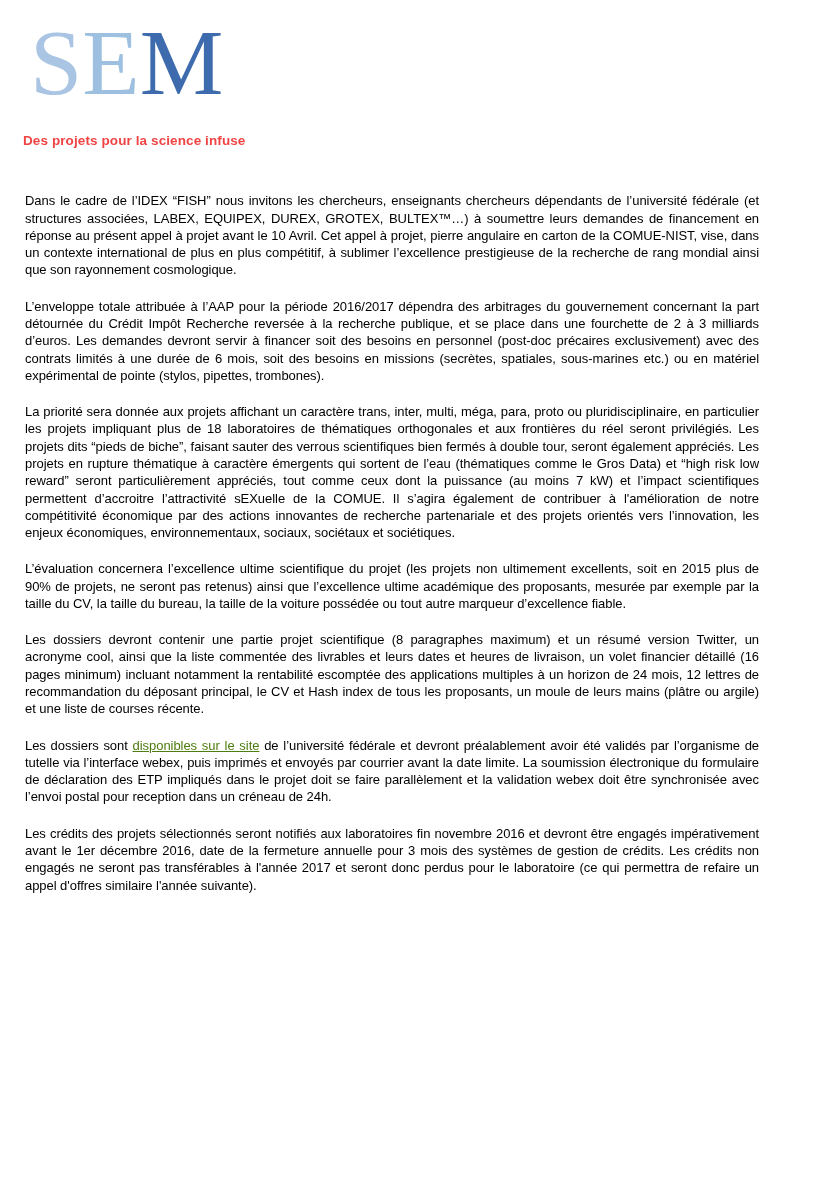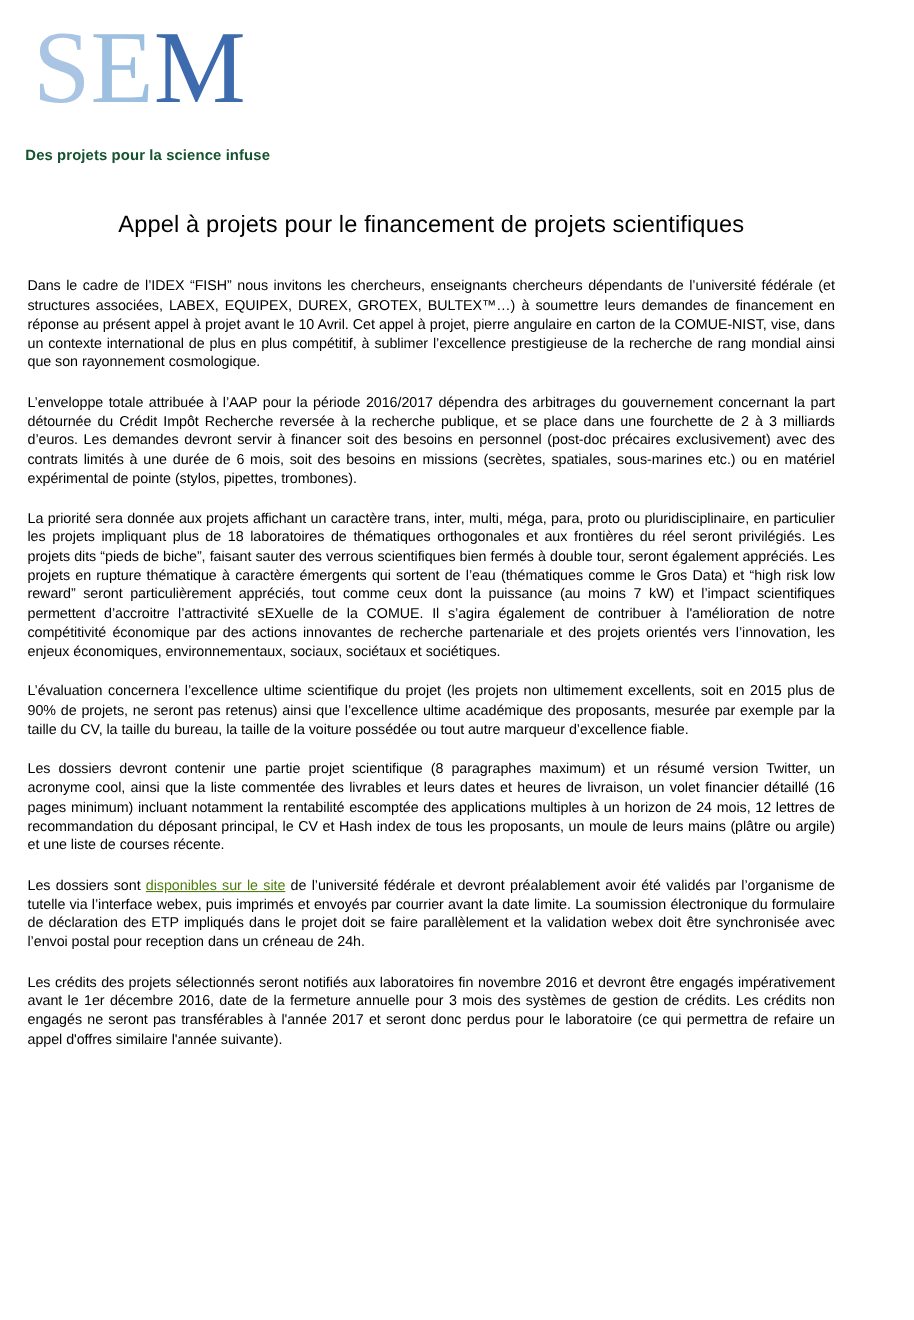--- a/index.html
+++ b/index.html
@@ -40,21 +40,21 @@
   .logo .e-glyph { color: #9dbfe0; }
   .logo .m-glyph { color: #3e6bad; }
 
   .tagline {
     margin: 26px 0 0 -9px;
     padding-left: 2px;
     font-family: "Liberation Sans", sans-serif;
     font-size: 13.5px;
     font-weight: bold;
     letter-spacing: 0.1px;
-    color: #14532d;
+    color: #ef4444;
   }
 
   
   .doc {
     margin-top: 44px;
     padding: 0 25px 0 25px;
   }
   .doc-title {
     font-family: "Liberation Sans", sans-serif;
     font-size: 21.5px;
@@ -87,21 +87,20 @@
 
 <div class="page">
 
   <div class="letterhead">
     <div class="logo"><span class="s-glyph">S</span><span class="e-glyph">E</span><span class="m-glyph">M</span></div>
     <div class="tagline">Des projets pour la science infuse</div>
   </div>
 
   <div class="doc">
 
-    <h1 class="doc-title">Appel à projets pour le financement de projets scientifiques</h1>
 
     <p class="para">Dans le cadre de l’IDEX “FISH” nous invitons les chercheurs, enseignants chercheurs dépendants de l’université fédérale (et structures associées, LABEX, EQUIPEX, DUREX, GROTEX, BULTEX™…) à soumettre leurs demandes de financement en réponse au présent appel à projet avant le 10 Avril. Cet appel à projet, pierre angulaire en carton de la COMUE-NIST, vise, dans un contexte international de plus en plus compétitif, à sublimer l’excellence prestigieuse de la recherche de rang mondial ainsi que son rayonnement cosmologique.</p>
 
     <p class="para">L’enveloppe totale attribuée à l’AAP pour la période 2016/2017 dépendra des arbitrages du gouvernement concernant la part détournée du Crédit Impôt Recherche reversée à la recherche publique, et se place dans une fourchette de 2 à 3 milliards d’euros. Les demandes devront servir à financer soit des besoins en personnel (post-doc précaires exclusivement) avec des contrats limités à une durée de 6 mois, soit des besoins en missions (secrètes, spatiales, sous-marines etc.) ou en matériel expérimental de pointe (stylos, pipettes, trombones).</p>
 
     <p class="para">La priorité sera donnée aux projets affichant un caractère trans, inter, multi, méga, para, proto ou pluridisciplinaire, en particulier les projets impliquant plus de 18 laboratoires de thématiques orthogonales et aux frontières du réel seront privilégiés. Les projets dits “pieds de biche”, faisant sauter des verrous scientifiques bien fermés à double tour, seront également appréciés. Les projets en rupture thématique à caractère émergents qui sortent de l’eau (thématiques comme le Gros Data) et “high risk low reward” seront particulièrement appréciés, tout comme ceux dont la puissance (au moins 7 kW) et l’impact scientifiques permettent d’accroitre l’attractivité sEXuelle de la COMUE. Il s’agira également de contribuer à l'amélioration de notre compétitivité économique par des actions innovantes de recherche partenariale et des projets orientés vers l’innovation, les enjeux économiques, environnementaux, sociaux, sociétaux et sociétiques.</p>
 
     <p class="para">L’évaluation concernera l’excellence ultime scientifique du projet (les projets non ultimement excellents, soit en 2015 plus de 90% de projets, ne seront pas retenus) ainsi que l’excellence ultime académique des proposants, mesurée par exemple par la taille du CV, la taille du bureau, la taille de la voiture possédée ou tout autre marqueur d’excellence fiable.</p>
 
     <p class="para">Les dossiers devront contenir une partie projet scientifique (8 paragraphes maximum) et un résumé version Twitter, un acronyme cool, ainsi que la liste commentée des livrables et leurs dates et heures de livraison, un volet financier détaillé (16 pages minimum) incluant notamment la rentabilité escomptée des applications multiples à un horizon de 24 mois, 12 lettres de recommandation du déposant principal, le CV et Hash index de tous les proposants, un moule de leurs mains (plâtre ou argile) et une liste de courses récente.</p>

